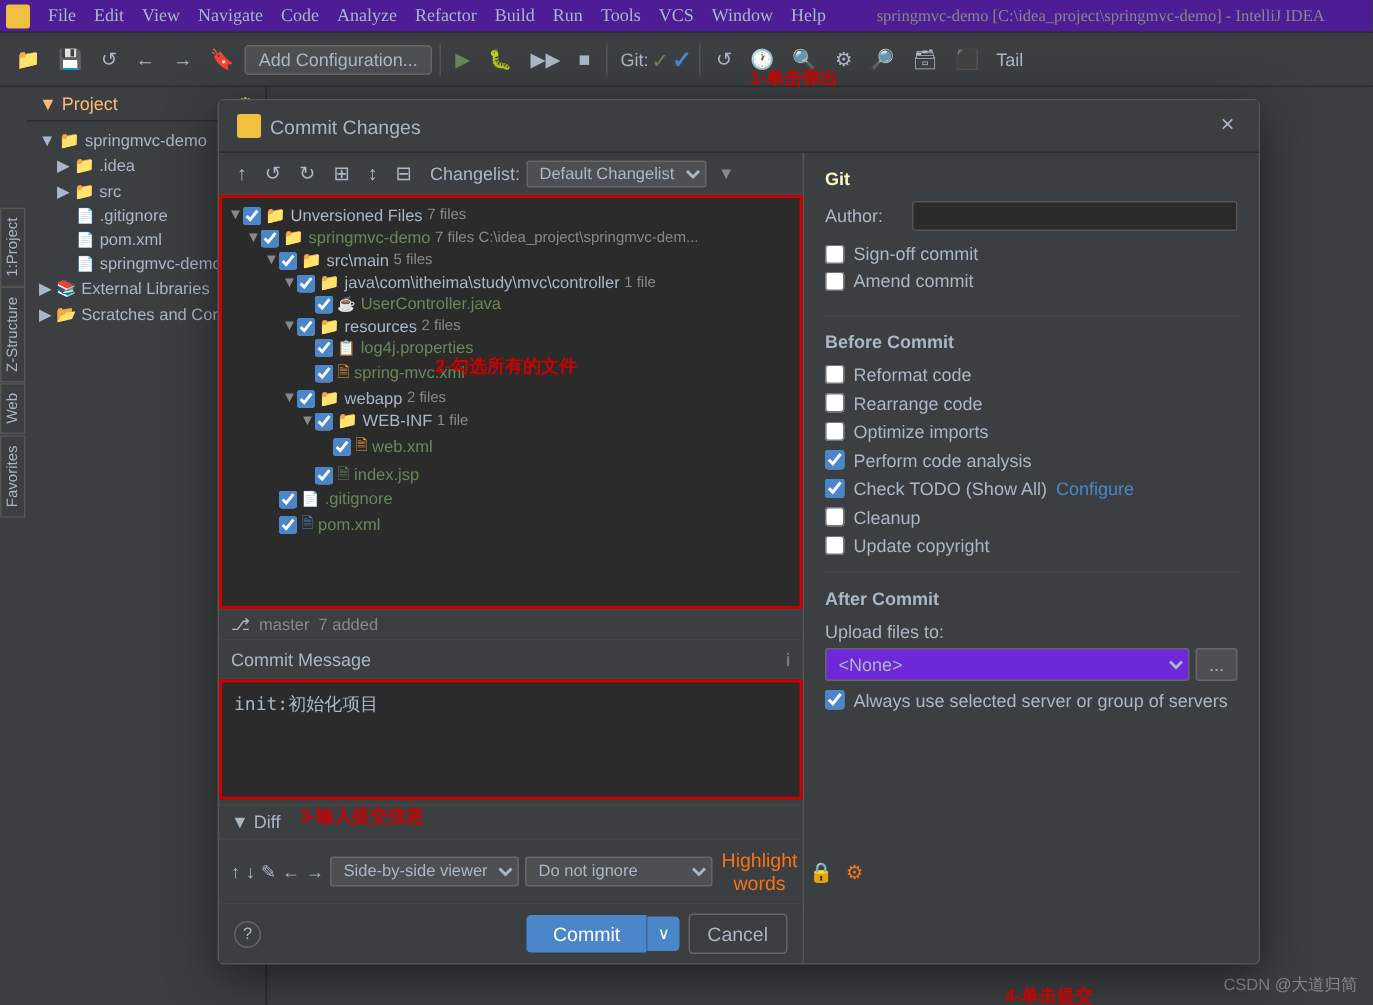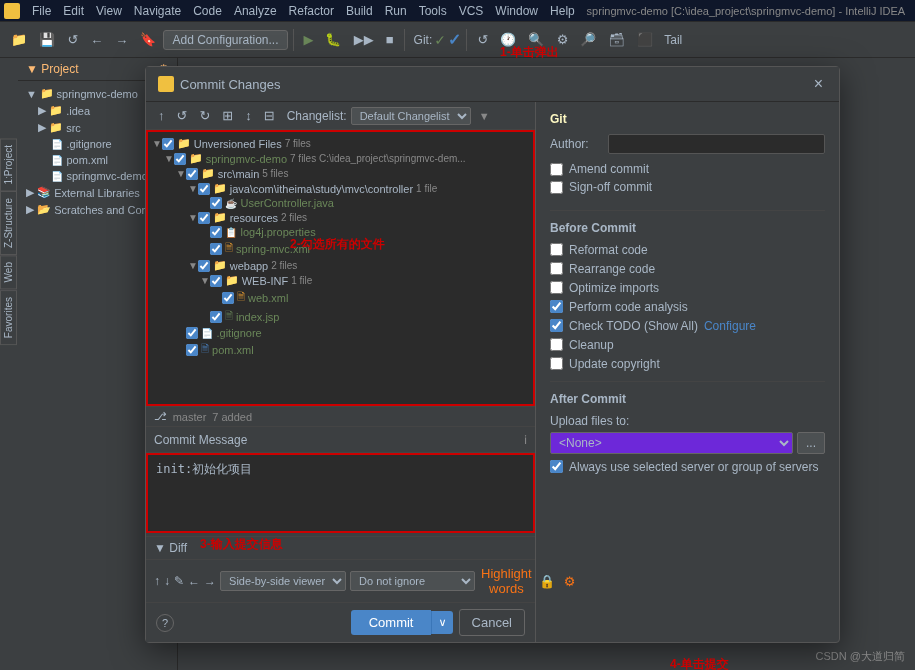--- a/index.html
+++ b/index.html
@@ -1,19 +1,19 @@
 <!DOCTYPE html>
 <html><head>
   <meta charset="utf-8">
   <style>
     * { box-sizing: border-box; margin: 0; padding: 0; }
     body { font-family: 'Segoe UI', Arial, sans-serif; font-size: 12px; background: #3c3f41; color: #a9b7c6; width: 915px; height: 670px; overflow: hidden; }
 
     
-    .menu-bar { background: #0f172a; height: 22px; display: flex; align-items: center; padding: 0 4px; border-bottom: 1px solid #2b2b2b; }
+    .menu-bar { background: #4c1d95; height: 22px; display: flex; align-items: center; padding: 0 4px; border-bottom: 1px solid #2b2b2b; font-family: Liberation Serif, serif; }
     .menu-bar-item { color: #a9b7c6; font-size: 12px; padding: 0 6px; cursor: pointer; white-space: nowrap; }
     .app-icon { width: 16px; height: 16px; background: #f0c040; border-radius: 2px; margin-right: 6px; flex-shrink: 0; }
 
     
     .toolbar { background: #3c3f41; height: 36px; display: flex; align-items: center; padding: 0 6px; border-bottom: 1px solid #2b2b2b; gap: 2px; }
     .toolbar-btn { background: none; border: none; color: #a9b7c6; cursor: pointer; padding: 3px 5px; border-radius: 3px; font-size: 13px; }
     .toolbar-sep { width: 1px; height: 22px; background: #555; margin: 0 3px; }
     .add-config-btn { background: #4c5052; border: 1px solid #666; border-radius: 3px; color: #a9b7c6; padding: 2px 8px; font-size: 12px; cursor: pointer; }
     .git-label { color: #a9b7c6; font-size: 12px; margin-left: 4px; }
     .git-check { color: #6a8759; font-size: 14px; }
@@ -427,25 +427,25 @@
       <div class="right-panel">
 
         <div class="git-section">
           <div class="git-section-title">Git</div>
           <div class="git-author-row">
             <span class="git-author-label">Author:</span>
             <input type="text" class="git-author-input" value="" style="">
           </div>
           <div class="git-checkbox-row">
             <input type="checkbox" class="git-cb" style="">
+            <span class="git-cb-label">Sign-off commit</span>
+          </div>
+          <div class="git-checkbox-row">
+            <input type="checkbox" class="git-cb" style="">
             <span class="git-cb-label">Amend commit</span>
-          </div>
-          <div class="git-checkbox-row">
-            <input type="checkbox" class="git-cb" style="">
-            <span class="git-cb-label">Sign-off commit</span>
           </div>
         </div>
 
         <div class="section-divider"></div>
 
         <div>
           <div class="before-commit-title">Before Commit</div>
 
           <div class="cb-row">
             <input type="checkbox" class="git-cb" style="">

